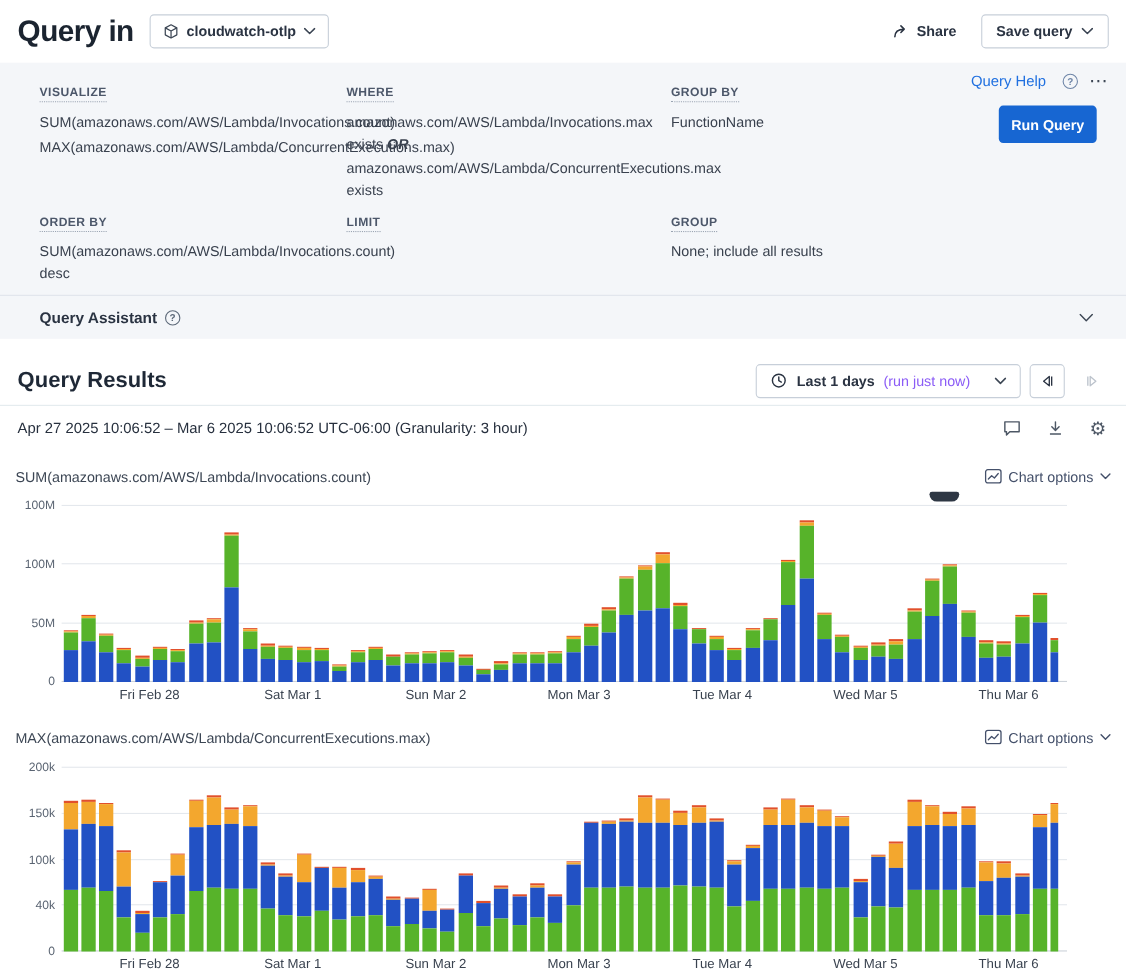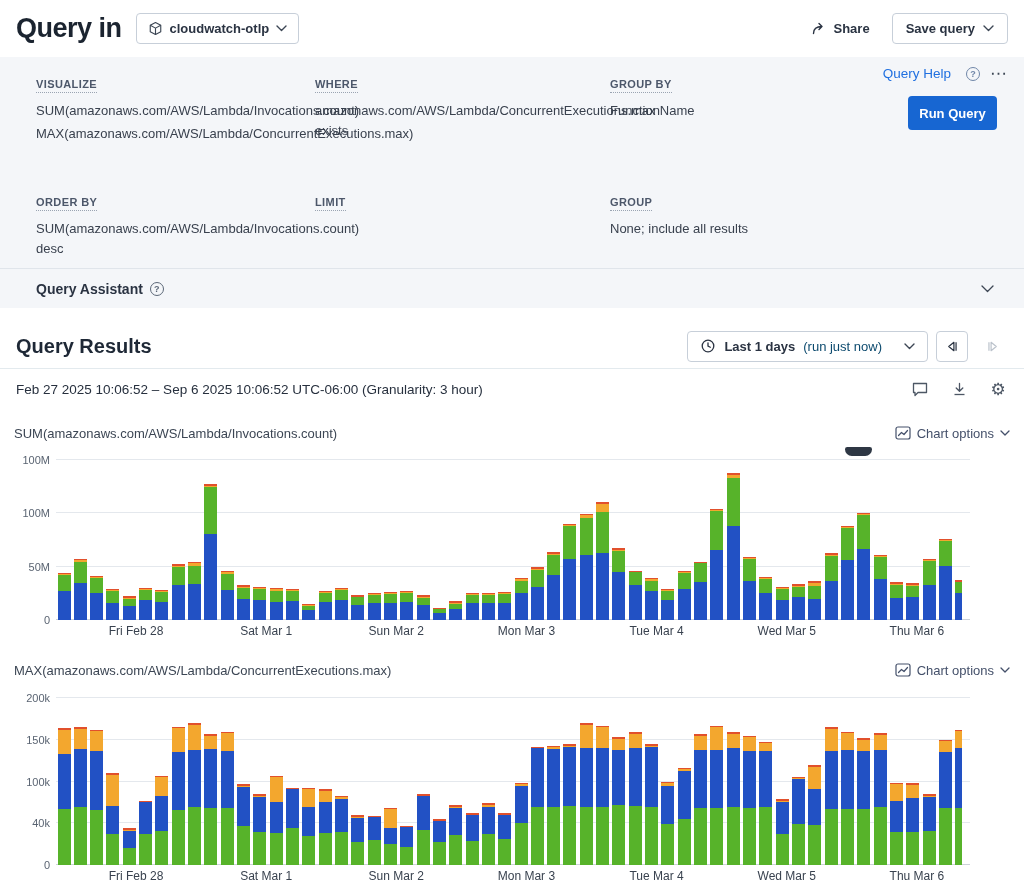--- a/index.html
+++ b/index.html
@@ -36,21 +36,21 @@
   .run-btn { position:absolute; top:39px; right:27px; width:89px; height:34px; background:#1766d2; color:#fff; border:none; border-radius:4px; font-size:13px; font-weight:700; font-family:inherit; cursor:pointer; }
   .assistant-row { position:absolute; left:0; bottom:0; width:100%; height:40px; border-top:1px solid #e0e5eb; display:flex; align-items:center; padding:0 30px 0 36px; }
   .assistant-label { display:flex; align-items:center; gap:7px; font-size:14px; font-weight:700; color:#2a3342; }
   .assistant-chevron { margin-left:auto; cursor:pointer; }
 
   
   .results-head { position:absolute; top:326px; left:0; width:1024px; height:40px; display:flex; align-items:center; padding:0 16px; }
   .results-title { font-size:20px; font-weight:700; color:#1e2836; }
   .time-dropdown { display:flex; align-items:center; gap:8px; height:31px; padding:0 12px; border:1px solid #c7cfd9; border-radius:4px; background:#fff; cursor:pointer; margin-right:8px; }
   .time-main { font-size:13px; font-weight:600; color:#2a3342; }
-  .time-note { font-size:13px; color:#0c4a6e; }
+  .time-note { font-size:13px; color:#8b5cf6; }
   .nav-btn { width:32px; height:31px; display:flex; align-items:center; justify-content:center; background:#fff; border:1px solid #c7cfd9; border-radius:4px; cursor:pointer; }
   .nav-fwd { border:none; margin-left:8px; cursor:default; }
   .head-divider { position:absolute; top:368px; left:0; width:1024px; height:1px; background:#e3eaee; }
 
   
   .date-row { position:absolute; top:376px; left:0; width:1024px; height:26px; display:flex; align-items:center; padding:0 16px; }
   .date-text { font-size:13.5px; color:#27303e; }
   .date-icons { margin-left:auto; display:flex; align-items:center; gap:19px; }
   .icon-btn { display:flex; align-items:center; justify-content:center; width:20px; height:20px; cursor:pointer; color:#4d5765; }
   .gear-glyph { font-size:17px; color:#4d5765; line-height:1; }
@@ -124,20 +124,21 @@
       <span class="sec-label">VISUALIZE</span>
       <div class="sec-body">
         <div class="clause">SUM(amazonaws.com/AWS/Lambda/Invocations.count)</div>
         <div class="clause">MAX(amazonaws.com/AWS/Lambda/ConcurrentExecutions.max)</div>
       </div>
     </div>
 
     <div class="sec sec-where">
       <span class="sec-label">WHERE</span>
       <div class="sec-body">
+        <div class="clause"><span>amazonaws.com/AWS/Lambda/Invocations.max exists</span> <span class="op">OR</span></div>
         <div class="clause">amazonaws.com/AWS/Lambda/ConcurrentExecutions.max exists</div>
       </div>
     </div>
 
     <div class="sec sec-groupby">
       <span class="sec-label">GROUP BY</span>
       <div class="sec-body">FunctionName</div>
     </div>
 
     <div class="sec sec-orderby">
@@ -204,21 +205,21 @@
     <div class="nav-btn nav-fwd">
       <svg width="15" height="15" viewBox="0 0 16 16">
           <path d="M6.5 3.5 L12 8 L6.5 12.5 Z" fill="none" stroke="#bcc3cc" stroke-width="1.3" stroke-linejoin="round"></path>
           <line x1="4.2" y1="3.5" x2="4.2" y2="12.5" stroke="#bcc3cc" stroke-width="1.3"></line>
         </svg>
     </div>
   </div>
   <div class="head-divider"></div>
 
   <div class="date-row">
-    <span class="date-text">Feb 27 2025 10:06:52 – Sep 6 2025 10:06:52 UTC-06:00 (Granularity: 3 hour)</span>
+    <span class="date-text">Apr 27 2025 10:06:52 – Mar 6 2025 10:06:52 UTC-06:00 (Granularity: 3 hour)</span>
     <div class="date-icons">
       <span class="icon-btn">
         <svg width="18" height="17" viewBox="0 0 18 17">
             <path d="M2.5 2.5 h13 v9 h-8.5 l-3 3 v-3 h-1.5 z" fill="none" stroke="#4d5765" stroke-width="1.3" stroke-linejoin="round"></path>
           </svg>
       </span>
       <span class="icon-btn">
         <svg width="17" height="17" viewBox="0 0 17 17">
             <path d="M8.5 2.5 V10 M5.2 7 L8.5 10.3 L11.8 7" fill="none" stroke="#4d5765" stroke-width="1.3" stroke-linecap="round" stroke-linejoin="round"></path>
             <line x1="3.5" y1="13.5" x2="13.5" y2="13.5" stroke="#4d5765" stroke-width="1.3"></line>

